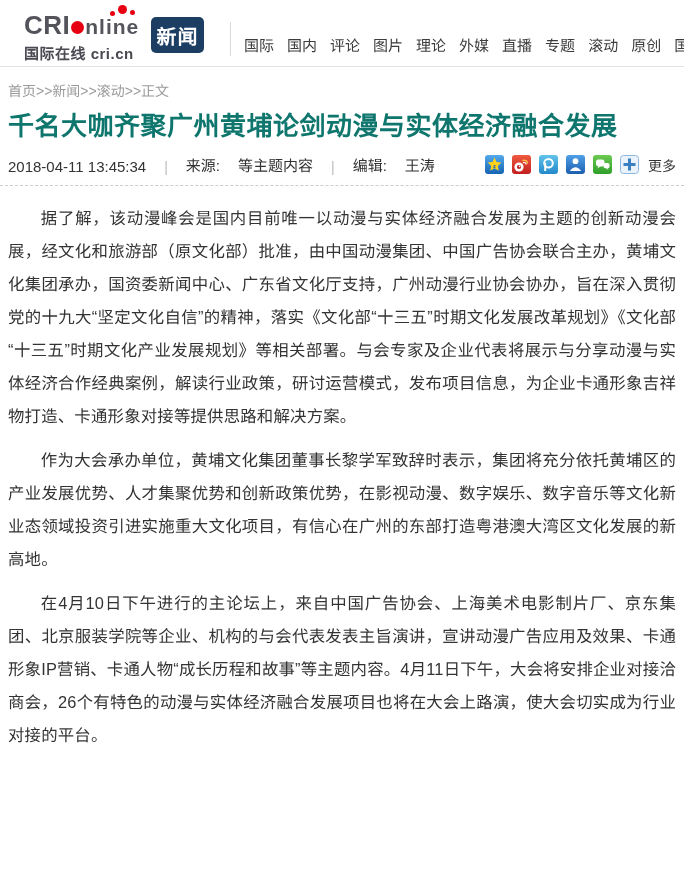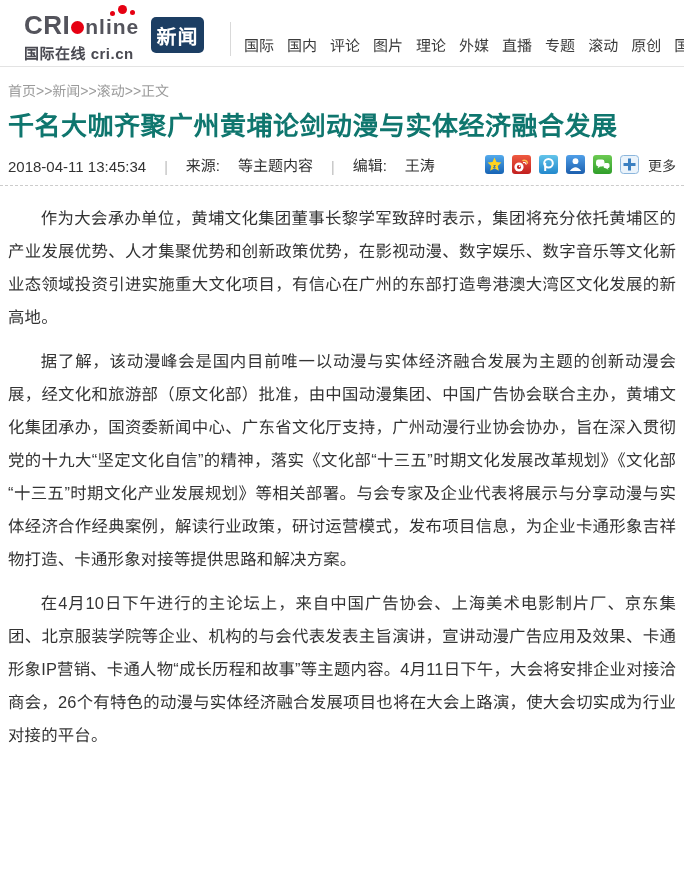--- a/index.html
+++ b/index.html
@@ -182,16 +182,16 @@
         <rect x="0.5" y="0.5" width="18" height="18" rx="3" fill="#eaf3fb" stroke="#8cb6dc"></rect>
         <rect x="8" y="3.5" width="3" height="12" fill="#3a7fc1"></rect>
         <rect x="3.5" y="8" width="12" height="3" fill="#3a7fc1"></rect>
       </svg>
     </span>
     <span class="more-label">更多</span>
   </div>
 </div>
 
 <div class="article-body">
+  <p>据了解，该动漫峰会是国内目前唯一以动漫与实体经济融合发展为主题的创新动漫会展，经文化和旅游部（原文化部）批准，由中国动漫集团、中国广告协会联合主办，黄埔文化集团承办，国资委新闻中心、广东省文化厅支持，广州动漫行业协会协办，旨在深入贯彻党的十九大“坚定文化自信”的精神，落实《文化部“十三五”时期文化发展改革规划》《文化部“十三五”时期文化产业发展规划》等相关部署。与会专家及企业代表将展示与分享动漫与实体经济合作经典案例，解读行业政策，研讨运营模式，发布项目信息，为企业卡通形象吉祥物打造、卡通形象对接等提供思路和解决方案。</p>
   <p>作为大会承办单位，黄埔文化集团董事长黎学军致辞时表示，集团将充分依托黄埔区的产业发展优势、人才集聚优势和创新政策优势，在影视动漫、数字娱乐、数字音乐等文化新业态领域投资引进实施重大文化项目，有信心在广州的东部打造粤港澳大湾区文化发展的新高地。</p>
-  <p>据了解，该动漫峰会是国内目前唯一以动漫与实体经济融合发展为主题的创新动漫会展，经文化和旅游部（原文化部）批准，由中国动漫集团、中国广告协会联合主办，黄埔文化集团承办，国资委新闻中心、广东省文化厅支持，广州动漫行业协会协办，旨在深入贯彻党的十九大“坚定文化自信”的精神，落实《文化部“十三五”时期文化发展改革规划》《文化部“十三五”时期文化产业发展规划》等相关部署。与会专家及企业代表将展示与分享动漫与实体经济合作经典案例，解读行业政策，研讨运营模式，发布项目信息，为企业卡通形象吉祥物打造、卡通形象对接等提供思路和解决方案。</p>
   <p>在4月10日下午进行的主论坛上，来自中国广告协会、上海美术电影制片厂、京东集团、北京服装学院等企业、机构的与会代表发表主旨演讲，宣讲动漫广告应用及效果、卡通形象IP营销、卡通人物“成长历程和故事”等主题内容。4月11日下午，大会将安排企业对接洽商会，26个有特色的动漫与实体经济融合发展项目也将在大会上路演，使大会切实成为行业对接的平台。</p>
 </div>
 
 </body></html>

